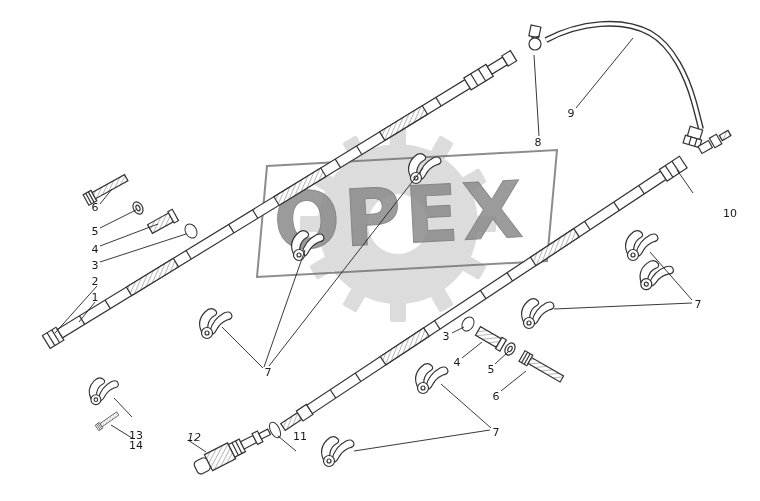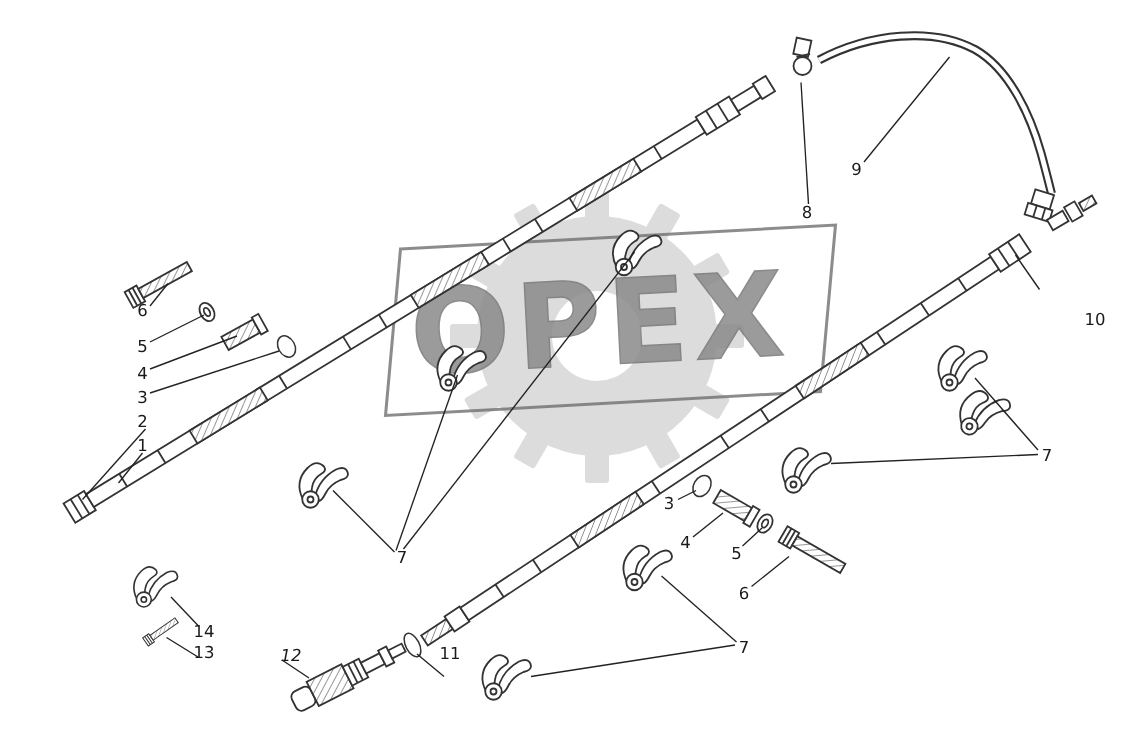--- a/index.html
+++ b/index.html
@@ -206,21 +206,21 @@
   </g>
 </svg>
 
 <div class="callout-layer">
       <span class="callout" style="left: 95px; top: 207px;">6</span>
       <span class="callout" style="left: 95px; top: 231px;">5</span>
       <span class="callout" style="left: 95px; top: 249px;">4</span>
       <span class="callout" style="left: 95px; top: 265px;">3</span>
       <span class="callout" style="left: 95px; top: 281px;">2</span>
       <span class="callout" style="left: 95px; top: 297px;">1</span>
-      <span class="callout" style="left: 136px; top: 421px;">14</span>
+      <span class="callout" style="left: 136px; top: 445px;">14</span>
       <span class="callout" style="left: 136px; top: 435px;">13</span>
       <span class="callout" style="left: 194px; top: 437px; font-style: italic;">12</span>
       <span class="callout" style="left: 300px; top: 436px;">11</span>
       <span class="callout" style="left: 268px; top: 372px;">7</span>
       <span class="callout" style="left: 496px; top: 432px;">7</span>
       <span class="callout" style="left: 698px; top: 304px;">7</span>
       <span class="callout" style="left: 538px; top: 142px;">8</span>
       <span class="callout" style="left: 571px; top: 113px;">9</span>
       <span class="callout" style="left: 730px; top: 199px; margin-top: 14px;">10</span>
       <span class="callout" style="left: 446px; top: 336px;">3</span>

